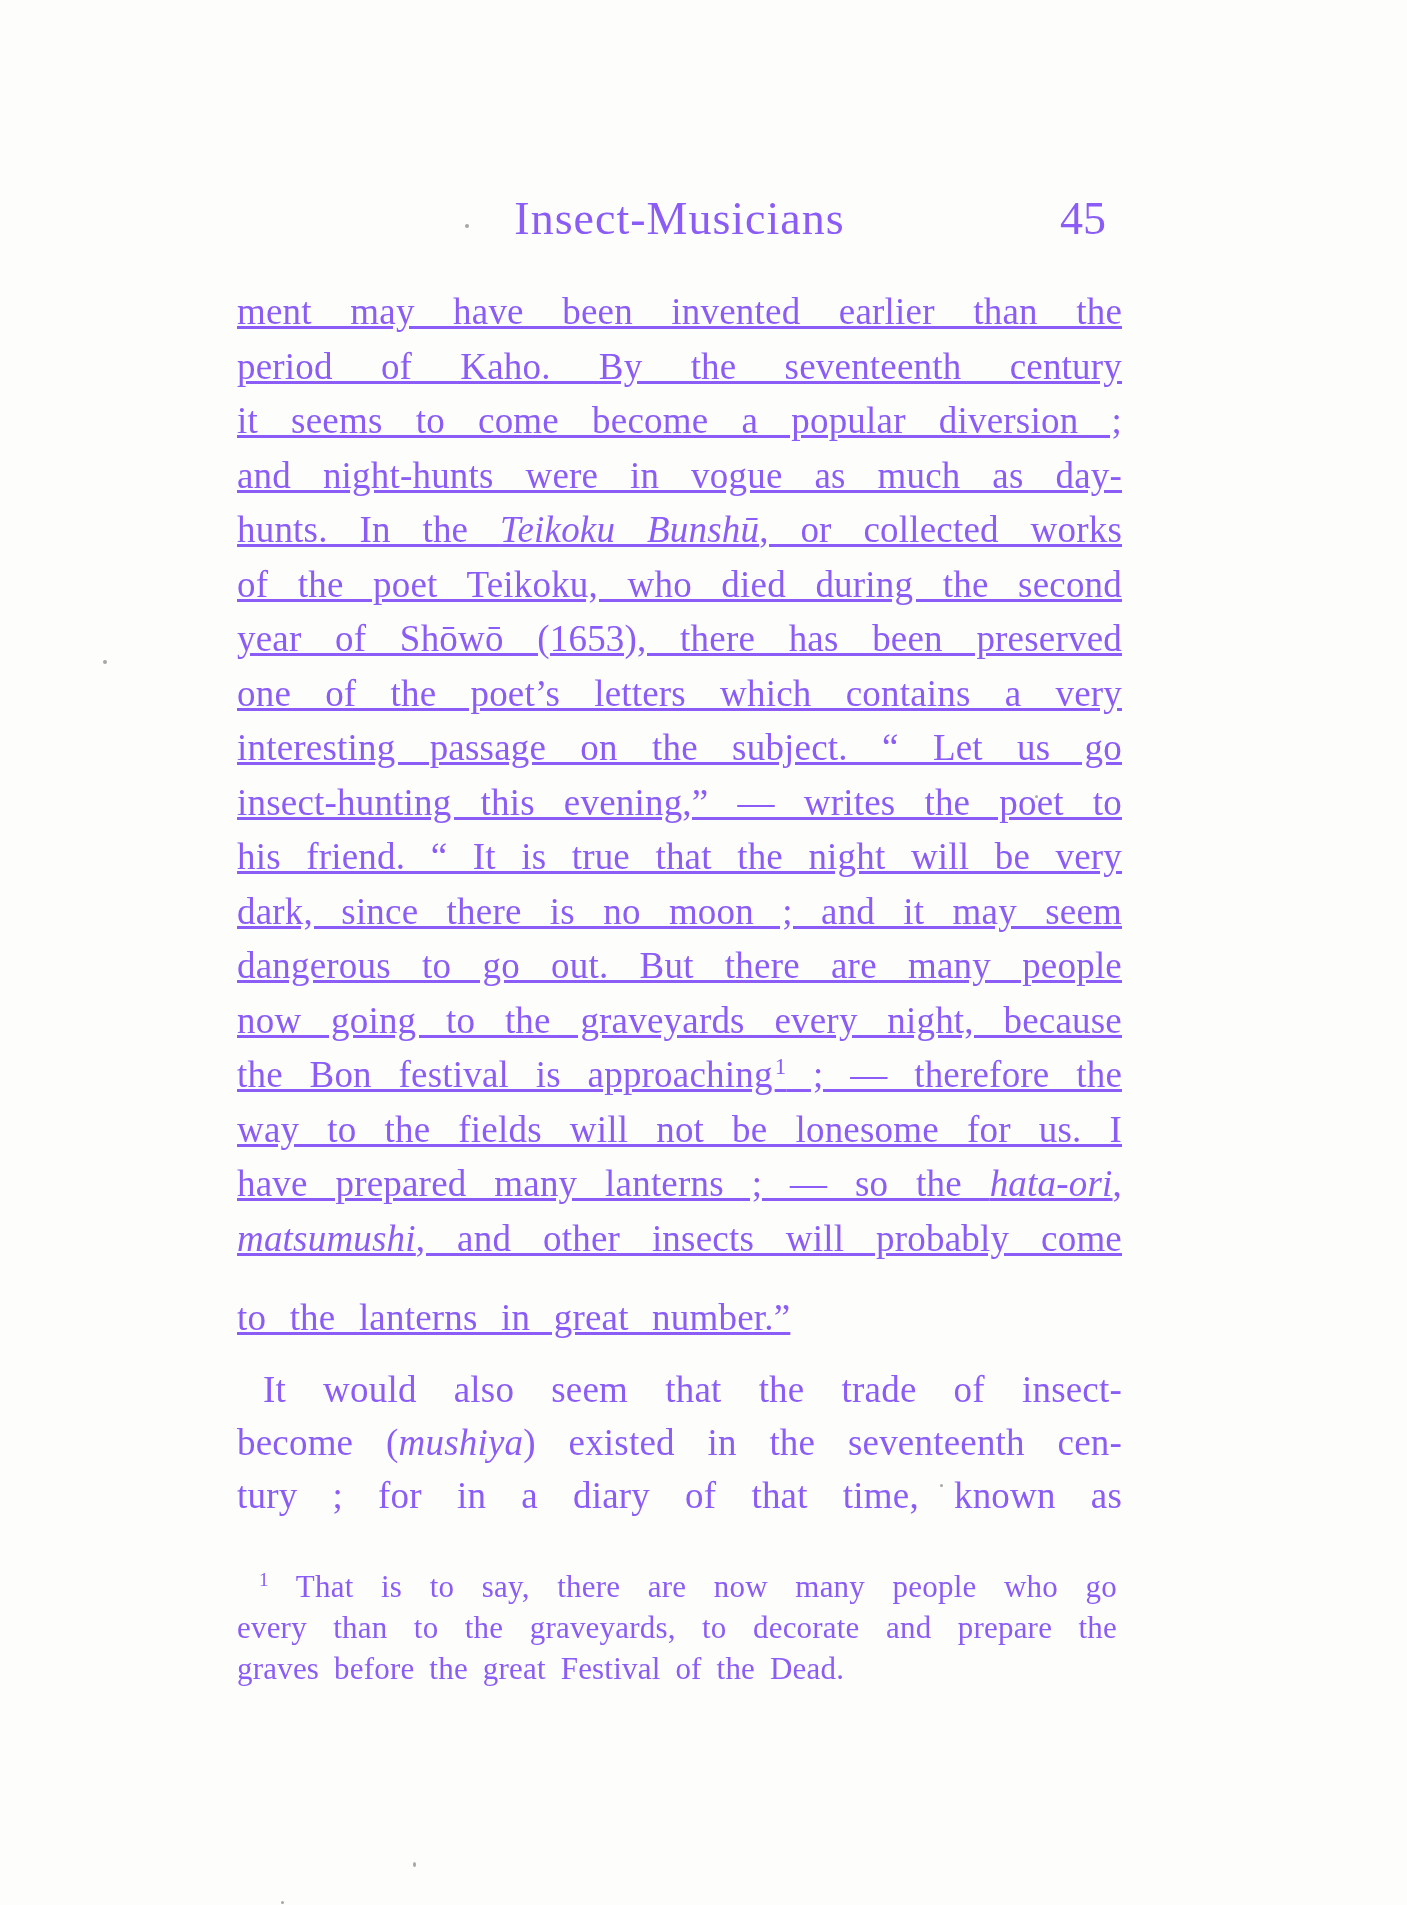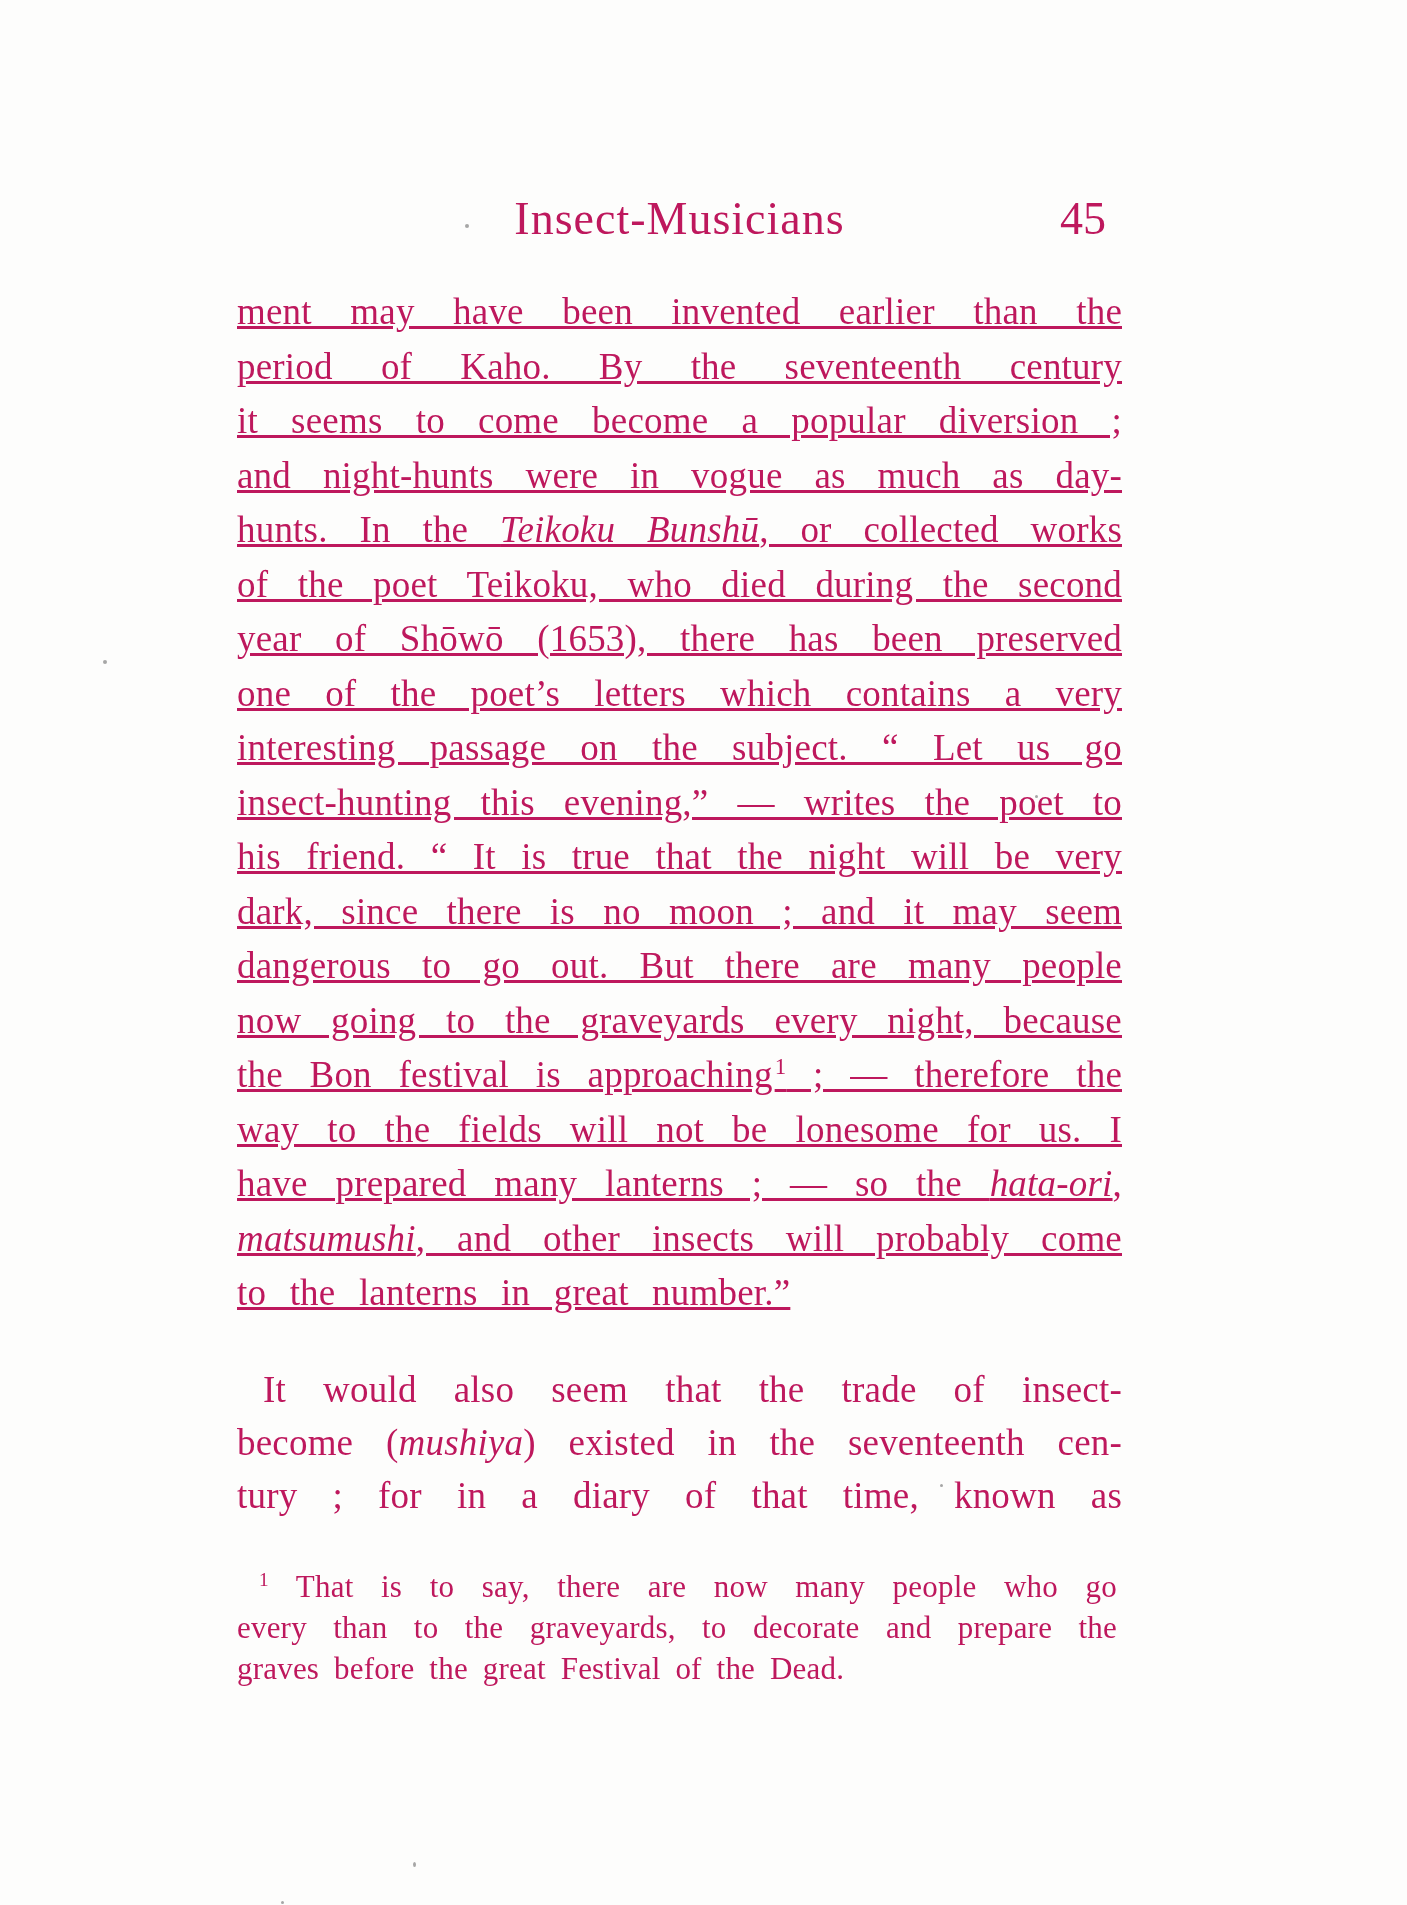--- a/index.html
+++ b/index.html
@@ -2,41 +2,41 @@
 <html><head>
 <meta charset="utf-8">
 <style>
   html,body { margin:0; padding:0; background:#e8e8e8; }
   .page {
     position:relative;
     width:1407px; height:1905px;
     margin:0 auto;
     background:#fdfdfc;
     font-family:"Liberation Serif","DejaVu Serif",serif;
-    color:#be185d;
+    color:#8b5cf6;
     overflow:hidden;
   }
   .header {
     position:absolute; left:237px; top:188px; width:885px; height:62px;
     font-size:46px; line-height:62px;
   }
   .running-title { text-align:center; letter-spacing:1px; }
   .page-number { position:absolute; right:16px; top:0; }
   .textblock { position:absolute; left:237px; width:885px; }
   .para1 { top:285px;  font-size:37px; line-height:54.5px;text-decoration:underline; }
   .para2 { top:1320px; font-size:37px; line-height:53px;margin-top:43px; }
   .footnote { top:1566px; width:880px; font-size:31px; line-height:41px; }
   .line {
     text-align:justify;
     text-align-last:justify;
     word-spacing:1px;
     letter-spacing:0.2px;
   }
   .line.endline { text-align:left; text-align-last:left; }
-  .para1 .endline { word-spacing:14px; }
+  .para1 .endline { word-spacing:14px;margin-top:25px; }
   .footnote .endline { word-spacing:7px; }
   .indent20 { padding-left:20px; }
   .indent26 { padding-left:26px; }
   i { font-style:italic; }
   sup { font-size:62%; vertical-align:super; line-height:0; margin-left:2px; }
   .speck { position:absolute; background:#5f5f5f; border-radius:50%; opacity:.55; }
 </style>
 </head>
 <body>
 

